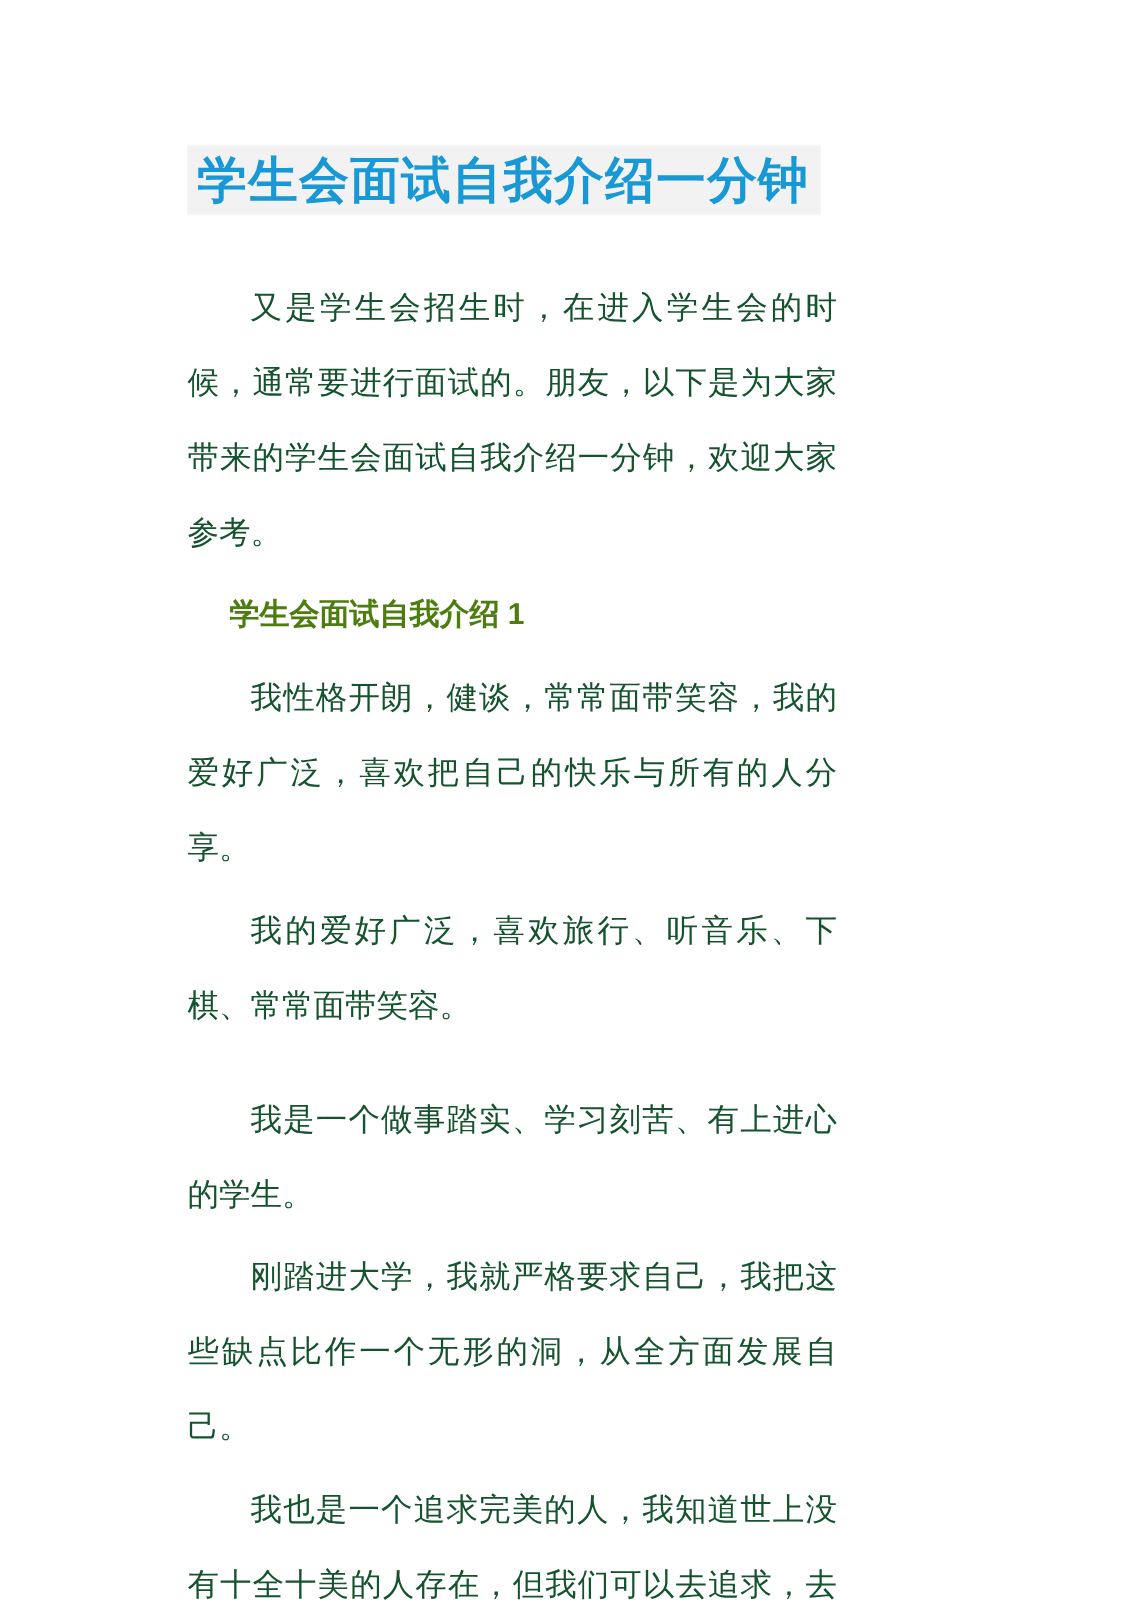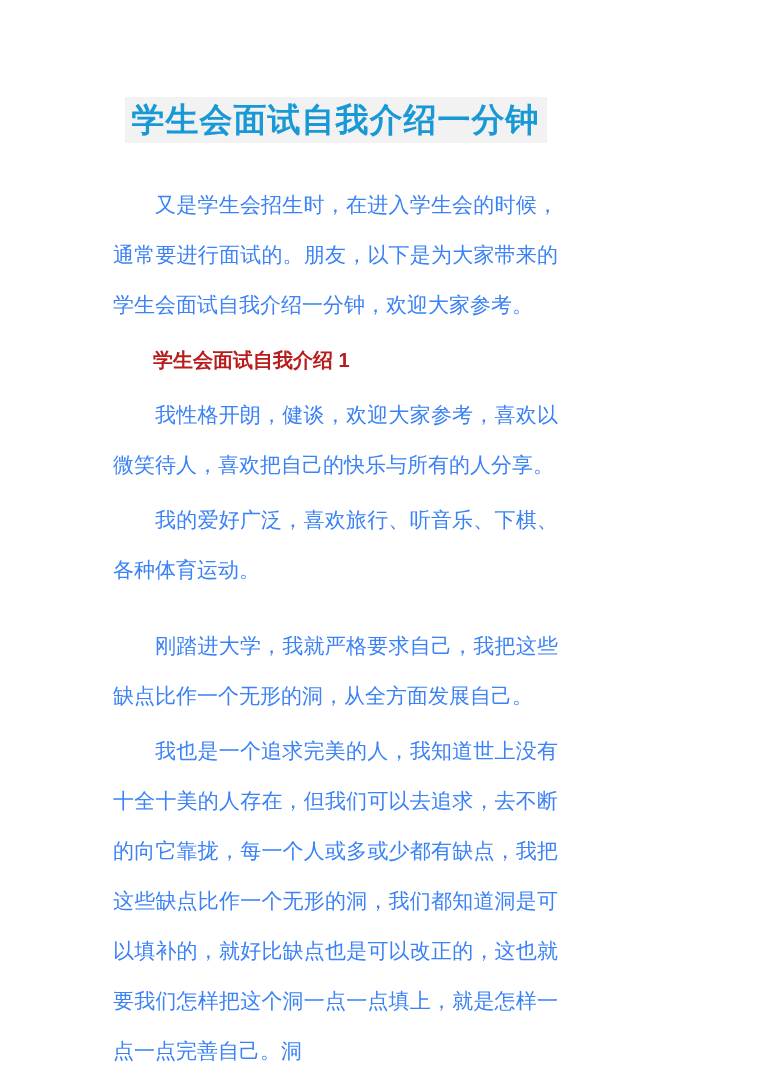--- a/index.html
+++ b/index.html
@@ -33,37 +33,37 @@
     font-size: 33px;
     line-height: 46px;
     padding: 0 7px;
     letter-spacing: 1px;
     white-space: nowrap;
   }
   .content {
     padding: 0 113px;
   }
   .content p {
-    margin: 0 0 5px 0;
+    margin: 0 0 5px 12px;
     font-size: 21px;
     line-height: 50px;
-    color: #3b82f6;
+    color: #14532d;
     text-align: justify;
     text-indent: 2em;
   }
   .content p.first {
     margin-top: 37px;
   }
   .section-heading {
     margin: 4px 0 5px 0;
     font-family: "Liberation Sans", "DejaVu Sans", sans-serif;
     font-weight: bold;
     font-size: 20px;
     line-height: 50px;
-    color: #b91c1c;
+    color: #4d7c0f;
     text-indent: 2em;
   }
   .blank-line {
     height: 21px;
   }
 </style>
 </head>
 <body>
 
 <div class="page">
@@ -72,26 +72,27 @@
     <span class="doc-title">学生会面试自我介绍一分钟</span>
   </div>
 
   <div class="content">
 
     <p class="first">又是学生会招生时，在进入学生会的时候，通常要进行面试的。朋友，以下是为大家带来的学生会面试自我介绍一分钟，欢迎大家参考。</p>
 
     <h2 class="section-heading">学生会面试自我介绍 1</h2>
 
 
-    <p>我性格开朗，健谈，欢迎大家参考，喜欢以微笑待人，喜欢把自己的快乐与所有的人分享。</p>
+    <p>我性格开朗，健谈，常常面带笑容，我的爱好广泛，喜欢把自己的快乐与所有的人分享。</p>
 
-    <p>我的爱好广泛，喜欢旅行、听音乐、下棋、各种体育运动。</p>
+    <p>我的爱好广泛，喜欢旅行、听音乐、下棋、常常面带笑容。</p>
 
     <div class="blank-line"></div>
 
+    <p>我是一个做事踏实、学习刻苦、有上进心的学生。</p>
 
     <p>刚踏进大学，我就严格要求自己，我把这些缺点比作一个无形的洞，从全方面发展自己。</p>
 
     <p>我也是一个追求完美的人，我知道世上没有十全十美的人存在，但我们可以去追求，去不断的向它靠拢，每一个人或多或少都有缺点，我把这些缺点比作一个无形的洞，我们都知道洞是可以填补的，就好比缺点也是可以改正的，这也就要我们怎样把这个洞一点一点填上，就是怎样一点一点完善自己。洞</p>
 
   </div>
 
 </div>
 
 </body></html>

